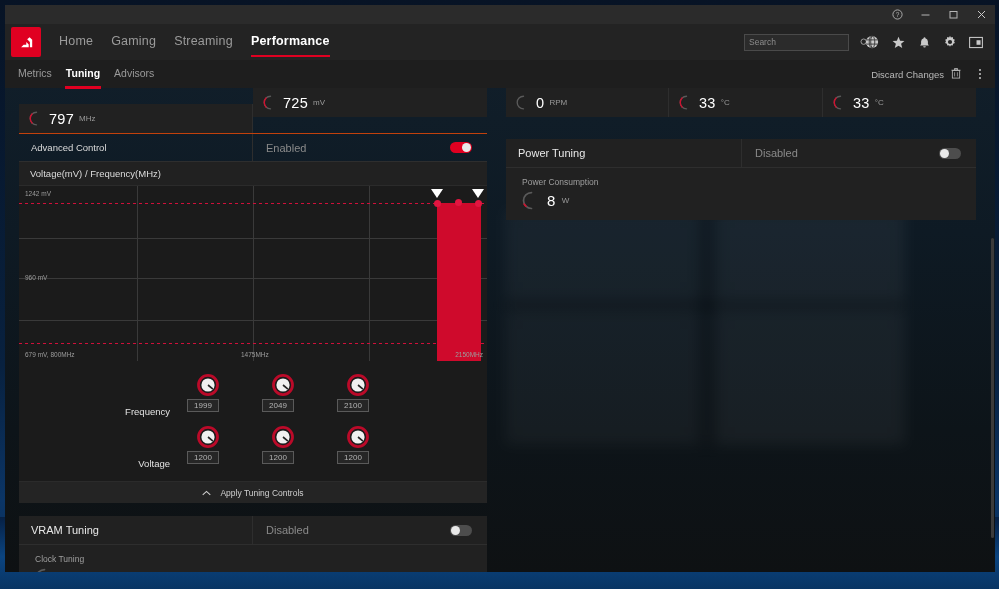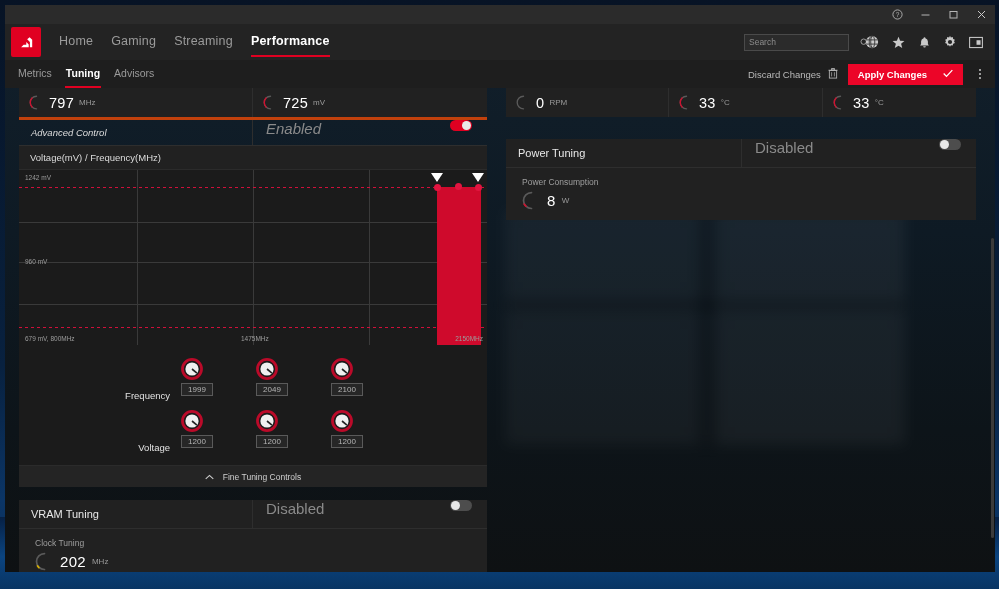--- a/index.html
+++ b/index.html
@@ -124,22 +124,22 @@
 
   .card{ background:#212121; }
   .card-hdr{
     height:29px; display:flex; align-items:stretch; border-bottom:1px solid #2e2e2e;
   }
   .card-hdr .ttl{
     flex:1; display:flex; align-items:center; padding-left:12px;
     font-size:11px; color:#e8e8e8; border-right:1px solid #2e2e2e;
   }
   .card-hdr .state{
-    width:235px; display:flex; padding-left:13px;
-    font-size:15px; color:#8a8a8a;
+    width:235px; display:flex; align-items:center; padding-left:13px;
+    font-size:11px; color:#8a8a8a;
   }
   .toggle{
     width:22px; height:11px; border-radius:6px; position:relative; margin-left:auto; margin-right:15px;
     background:#4d4d4d;
   }
   .toggle i{
     position:absolute; top:1px; width:9px; height:9px; border-radius:50%; background:#e9e9e9;
     left:1px;
   }
   .toggle.on{ background:#e00021; }
@@ -186,21 +186,21 @@
   }
   .axlbl{ position:absolute; font-size:6.5px; color:#9d9d9d; white-space:nowrap; }
 
   
   #knobarea{ background:#1b1b1b; padding:6px 0 10px 0; }
   .knobrow{ display:flex; align-items:center; height:52px; }
   .knoblabel{
     width:162px; text-align:right; padding-right:11px;
     font-size:9.5px; color:#e2e2e2;margin-top:36px;
   }
-  .knobcell{ width:38px; display:flex; flex-direction:column; align-items:flex-start; gap:3px; }
+  .knobcell{ width:38px; display:flex; flex-direction:column; align-items:flex-end; gap:3px; }
   .knobgap{ width:37px; }
   .knobdial{ width:22px; height:22px; }
   .knobval{
     width:32px; height:13px; border:1px solid #5a5a5a; background:#262626;
     display:flex; align-items:center; justify-content:center;
     font-size:8px; color:#b4b4b4;
   }
 
   #finetune{
     height:22px; background:#242424; display:flex; align-items:center; justify-content:center; gap:9px;
@@ -322,42 +322,34 @@
         <svg width="10" height="11" viewBox="0 0 12 13">
             <rect x="1.6" y="3" width="8.8" height="9" fill="none" stroke="#b9b9b9" stroke-width="1"></rect>
             <line x1="0.6" y1="2.6" x2="11.4" y2="2.6" stroke="#b9b9b9" stroke-width="1.1"></line>
             <rect x="4.3" y="0.6" width="3.4" height="1.6" fill="none" stroke="#b9b9b9" stroke-width="1"></rect>
             <line x1="4.3" y1="5" x2="4.3" y2="10" stroke="#b9b9b9" stroke-width=".8"></line>
             <line x1="7.7" y1="5" x2="7.7" y2="10" stroke="#b9b9b9" stroke-width=".8"></line>
           </svg>
       </span>
     </div>
 
-    <div id="applybtn">
-      <span>Apply Changes</span>
-      <span>
-        <svg width="10" height="9" viewBox="0 0 12 10">
-            <polyline points="0.8,5 4.2,8.5 11.2,1" fill="none" stroke="#fff" stroke-width="1.5"></polyline>
-          </svg>
-      </span>
-    </div>
 
     <div id="kebab">
       <i></i>
       <i></i>
       <i></i>
     </div>
   </div>
 
   <div id="content">
 
     <div id="leftcol">
 
       <div class="statrow">
-        <div class="statcell" style="width:234px;">
+        <div class="statcell" style="width:234px;margin-top:16px;">
           <span class="gauge">
             <svg viewBox="0 0 20 20">
                 <path d="M10 1.6a8.4 8.4 0 1 0 0 16.8" fill="none" stroke="#5a5a5a" stroke-width="1.8" stroke-linecap="round"></path>
                 <path d="M4.1 4.1a8.4 8.4 0 0 0 0 11.8" fill="none" stroke="#d0102f" stroke-width="1.8" stroke-linecap="round"></path>
               </svg>
           </span>
           <span class="statval">797</span>
           <span class="statunit">MHz</span>
         </div>
         <div class="statcell" style="width:234px;border-right:none;">
@@ -365,21 +357,21 @@
             <svg viewBox="0 0 20 20">
                 <path d="M10 1.6a8.4 8.4 0 1 0 0 16.8" fill="none" stroke="#5a5a5a" stroke-width="1.8" stroke-linecap="round"></path>
                 <path d="M4.1 4.1a8.4 8.4 0 0 0 0 11.8" fill="none" stroke="#d0102f" stroke-width="1.8" stroke-linecap="round"></path>
               </svg>
           </span>
           <span class="statval">725</span>
           <span class="statunit">mV</span>
         </div>
       </div>
 
-      <div class="card-hdr" style="border-top:3px solid #c2410c;font-style:italic;">
+      <div class="card-hdr" style="border-top:1px solid #c2410c;">
         <div class="ttl" style="flex:0 0 234px;font-size:9.5px;color:#dcdcdc;">Advanced Control</div>
         <div class="state" style="flex:1;">
           <span>Enabled</span>
           <span class="toggle on">
               <i></i>
             </span>
         </div>
       </div>
 
       <div id="gphdr">Voltage(mV) / Frequency(MHz)</div>
@@ -481,21 +473,21 @@
           </div>
         </div>
       </div>
 
       <div id="finetune">
         <span>
           <svg width="9" height="6" viewBox="0 0 10 6">
               <polyline points="0.8,5 5,1.2 9.2,5" fill="none" stroke="#cfcfcf" stroke-width="1.2"></polyline>
             </svg>
         </span>
-        <span>Fine Tuning Controls</span>
+        <span>Apply Tuning Controls</span>
       </div>
 
       <div id="vram" class="card">
         <div class="card-hdr">
           <div class="ttl" style="flex:0 0 234px;">VRAM Tuning</div>
           <div class="state" style="flex:1;">
             <span>Disabled</span>
             <span class="toggle">
                 <i></i>
               </span>

